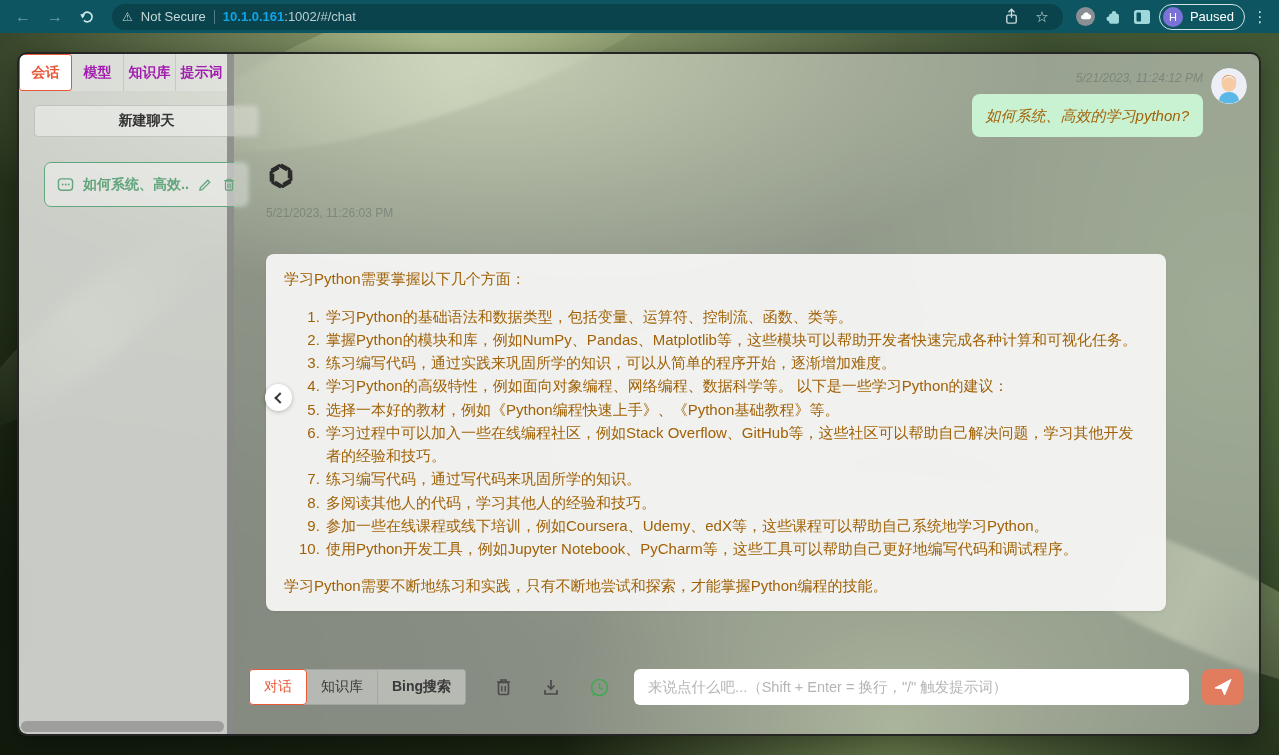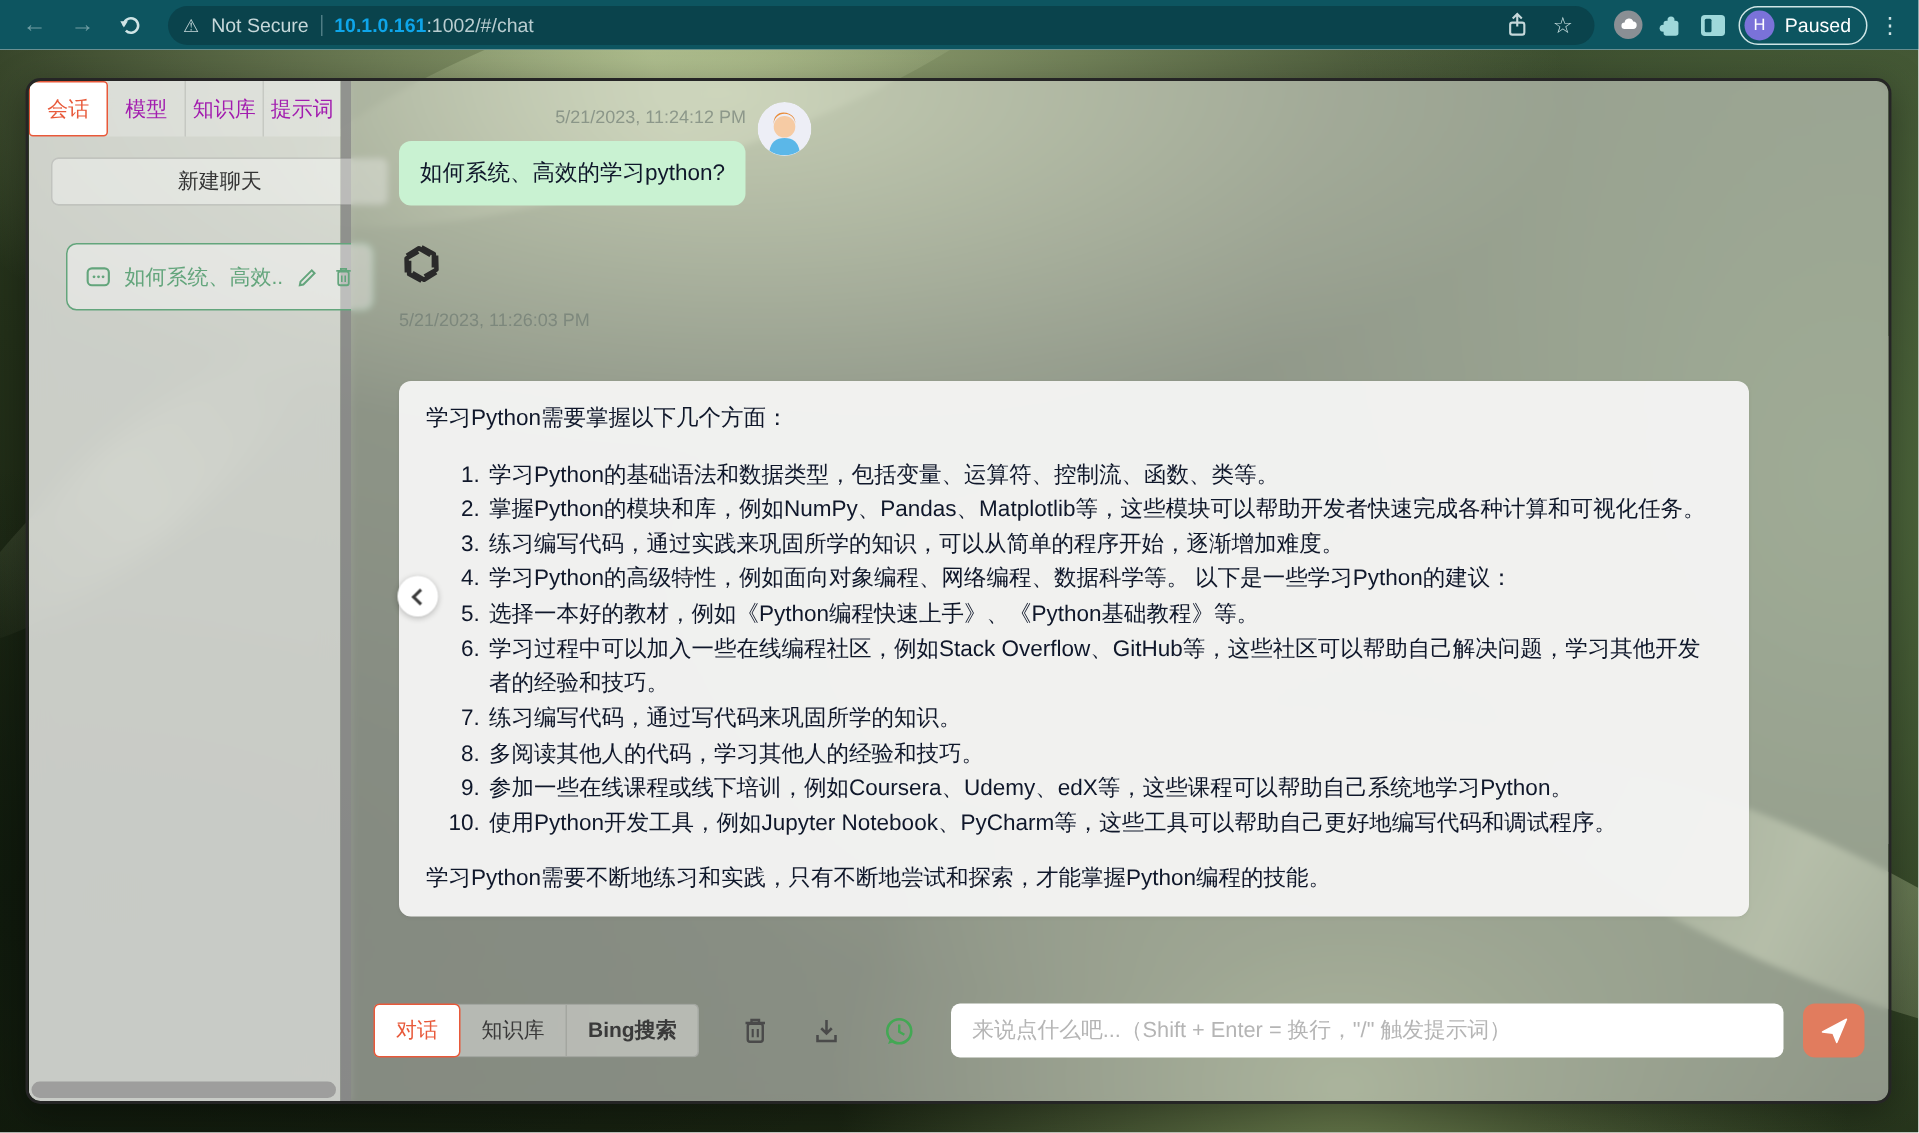--- a/index.html
+++ b/index.html
@@ -44,21 +44,21 @@
   .lv2 { left:980px; top:520px; width:420px; height:90px; transform:rotate(24deg); }
   .lv3 { left:-60px; top:260px; width:300px; height:70px; transform:rotate(-40deg); opacity:.5; }
 
   
   .app-window { position:absolute; left:17px; top:19px; width:1244px; height:684px;
     border:2px solid #252525; border-radius:10px; display:flex; overflow:hidden;
     box-shadow:0 6px 24px rgba(0,0,0,0.35); }
 
   
   .sidebar { width:208px; flex:none; position:relative;
-    background:rgba(236,237,233,0.84); backdrop-filter:blur(8px); }
+    background:rgba(236,237,233,0.84); backdrop-filter:blur(8px);font-weight:bold; }
   .side-tabs { display:flex; height:37px; background:rgba(255,255,255,0.22); }
   .side-tab { flex:1; display:flex; align-items:center; justify-content:center; font-size:14px;
     color:#a21caf; border-right:1px solid rgba(0,0,0,0.10); cursor:pointer; }
   .side-tab:last-child { border-right:none; }
   .side-tab.active { background:#ffffff; color:#e8593a; border:1px solid #e8593a;
     border-radius:3px; }
   .new-chat { position:absolute; left:15px; top:51px; width:225px; height:32px;
     background:rgba(255,255,255,0.38); border:1px solid rgba(0,0,0,0.14); border-radius:5px;
     display:flex; align-items:center; justify-content:center; font-size:14px; color:#333;
     cursor:pointer; }
@@ -76,25 +76,25 @@
     border-radius:50%; background:#ffffff; border:none; box-shadow:0 1px 4px rgba(0,0,0,0.25);
     display:flex; align-items:center; justify-content:center; cursor:pointer; z-index:5; }
   .chev-left { width:8px; height:8px; border-left:2px solid #3a3a3a; border-bottom:2px solid #3a3a3a;
     transform:rotate(45deg); margin-left:3px; }
 
   
   .main { flex:1; position:relative; background:rgba(228,229,224,0.55);
     backdrop-filter:blur(2px); display:flex; flex-direction:column; }
   .messages { padding:14px 12px 0 32px; }
   .msg { display:flex; align-items:flex-start; }
-  .msg.user { justify-content:flex-start; gap:8px; }
+  .msg.user { justify-content:flex-end; gap:8px;font-style:italic; }
   .msg .col { display:flex; flex-direction:column; }
   .msg.user .col { align-items:flex-end; gap:9px; }
   .timestamp { font-size:12px; color:rgba(108,120,112,0.65); padding-top:3px; }
-  .bubble { border-radius:8px; font-size:15px; color:#0f172a; line-height:1.55; }
+  .bubble { border-radius:8px; font-size:15px; color:#a16207; line-height:1.55; }
   .bubble.user { background:#c9f2d2; padding:10px 14px; }
   .avatar-user { width:36px; height:36px; border-radius:50%; overflow:hidden; flex:none; }
   .msg.ai { gap:12px; margin-top:24px;flex-direction:column; }
   .avatar-ai { width:30px; height:30px; flex:none; }
   .msg.ai .col { gap:8px; max-width:900px; }
   .bubble.ai { background:rgba(245,245,244,0.96); padding:13px 18px;
     box-shadow:0 1px 3px rgba(0,0,0,0.06);margin-top:26px; }
   .bubble.ai ol { margin:14px 0; padding-left:40px; }
   .bubble.ai li { padding-left:2px; }
 

